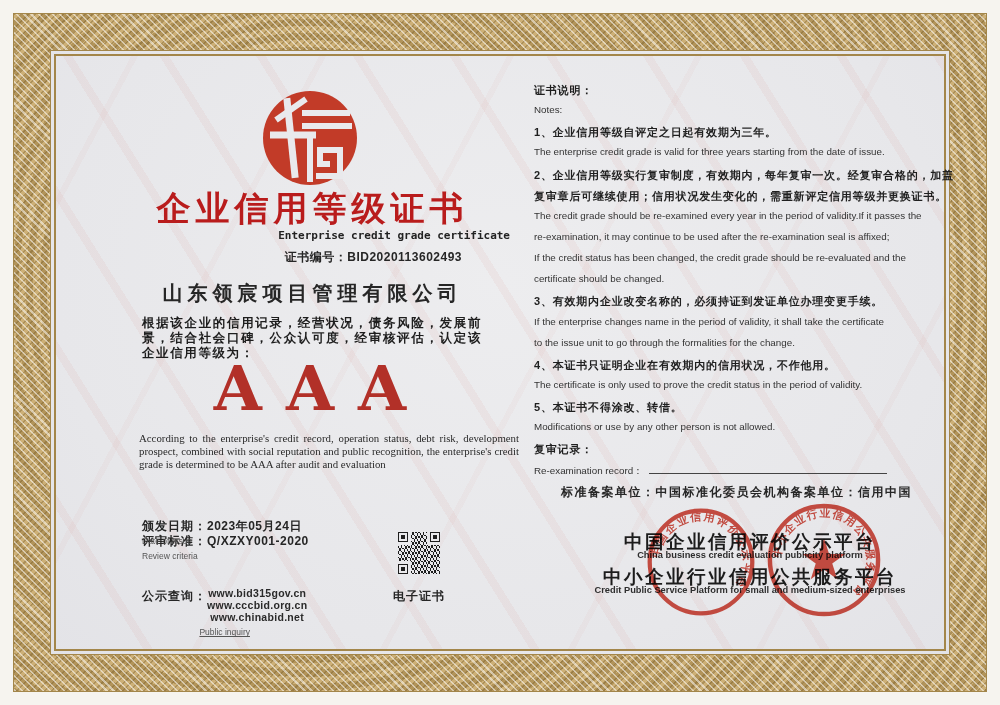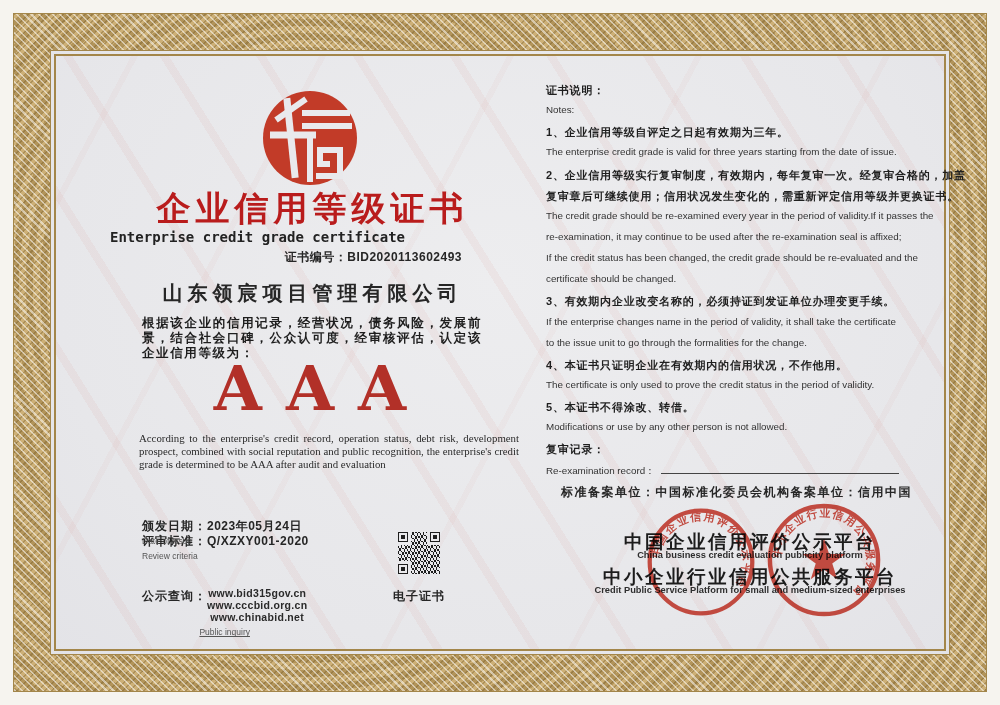--- a/index.html
+++ b/index.html
@@ -29,22 +29,22 @@
     background:
       repeating-linear-gradient(58deg, transparent 0 74px, rgba(200,75,62,.055) 74px 82px),
       repeating-linear-gradient(-62deg, transparent 0 160px, rgba(200,75,62,.035) 160px 166px);
   }
   .content { position:absolute; inset:0; color:#262626; }
   .abs { position:absolute; }
 
   
   .title-cn { left:110px; top:186px; width:400px; text-align:center; font-family:"DejaVu Serif", serif;
               font-size:34px; font-weight:bold; letter-spacing:5px; padding-left:5px; color:#b91c1c; }
-  .title-en { left:110px; top:229px; width:400px; text-align:left; font-family:"DejaVu Sans Mono", monospace;
-              font-size:14px; font-weight:600; color:#222; }
+  .title-en { left:110px; top:229px; width:400px; text-align:right; font-family:"DejaVu Sans Mono", monospace;
+              font-size:11px; font-weight:600; color:#222; }
   .cert-no  { left:150px; top:249px; width:312px; text-align:right; font-size:12px; font-weight:bold; letter-spacing:.5px; }
   .company  { left:110px; top:280px; width:400px; text-align:center; font-size:20px; font-weight:bold; letter-spacing:5px; padding-left:5px; }
   .intro-cn { left:142px; top:316px; width:340px; font-size:12.5px; font-weight:600; letter-spacing:1.6px;
               line-height:15px; text-align:justify; color:#1e1e1e; }
   .grade    { left:110px; top:352px; width:400px; text-align:center; font-family:"DejaVu Serif", serif;
               font-size:62px; font-weight:bold; letter-spacing:24px; padding-left:24px; color:#b23028; }
   .intro-en { left:139px; top:432px; width:380px; font-family:"Liberation Serif", serif;
               font-size:10.8px; line-height:12.9px; text-align:justify; color:#2a2a2a; }
 
   .meta-block { font-size:12px; }
@@ -57,21 +57,21 @@
   .valid  { left:142px; top:552px; }
   .inquiry{ left:142px; top:588px;text-align:center; }
   .inquiry-row { display:flex; }
   .urls div { font-size:10.5px; font-weight:600; line-height:11.8px; letter-spacing:.3px; color:#2a2a2a; }
   .inquiry .meta-sub { margin-top:4px;text-decoration:underline; }
 
   .qr-box { left:398px; top:532px; width:42px; height:42px; }
   .qr-caption { left:380px; top:588px; width:78px; text-align:center; font-size:12px; font-weight:600; letter-spacing:1px; }
 
   
-  .notes { left:534px; top:83px; width:416px;margin-left:12px; }
+  .notes { left:534px; top:83px; width:416px; }
   .notes .ln { height:21.15px; white-space:nowrap; overflow:visible; }
   .notes .cn { font-size:11px; font-weight:600; letter-spacing:.8px; color:#1f1f1f; }
   .notes .en { font-size:9.8px; font-weight:500; color:#333; }
   .record-line { height:21.15px; font-size:9.8px; font-weight:500; color:#333; white-space:nowrap; }
   .record-underline { display:inline-block; width:238px; border-bottom:1px solid #444; height:10px; margin-left:6px; }
 
   .registry { left:534px; top:484px; width:378px; display:flex; justify-content:flex-end;
               font-size:12px; font-weight:600; letter-spacing:1.5px; white-space:nowrap; }
 
   .platform { left:588px; top:529px; width:324px; text-align:center; }

